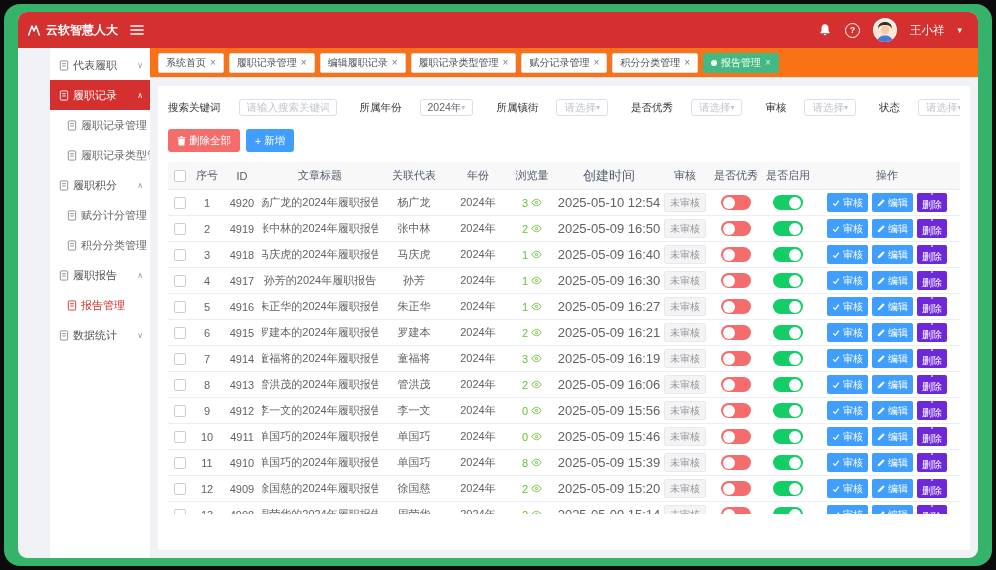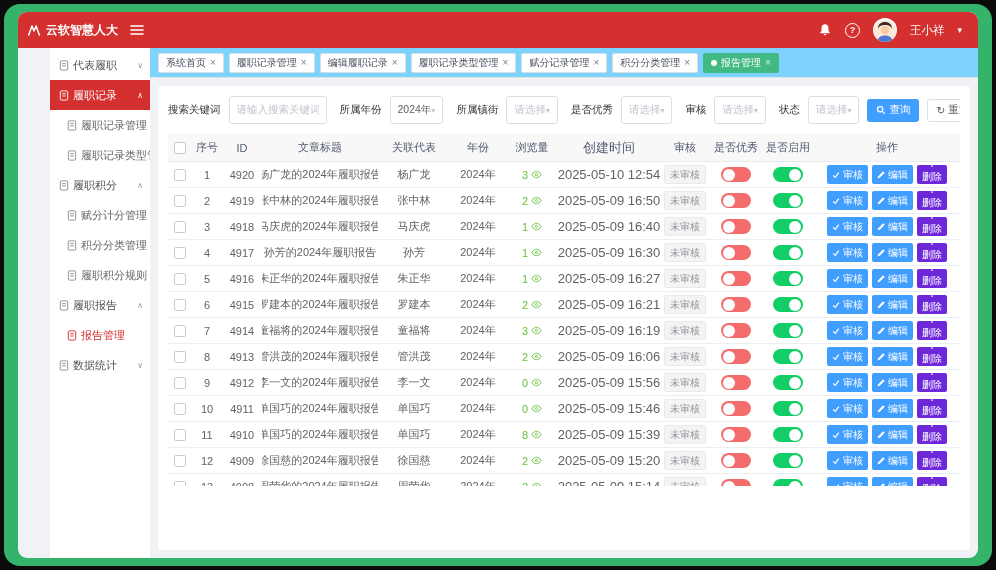--- a/index.html
+++ b/index.html
@@ -37,37 +37,37 @@
             color:#515151; padding-left:9px; cursor:pointer; white-space:nowrap; }
   .s-item.lv2 { padding-left:17px; color:#666; }
   .s-item .s-icon { display:flex; flex:0 0 auto; color:#8a8a8a; }
   .s-item .s-chevron { margin-left:auto; margin-right:7px; font-size:8px; color:#9a9a9a; }
   .s-item.active { background:#d3302f; color:#fff; }
   .s-item.active .s-icon, .s-item.active .s-chevron { color:#fff; }
   .s-item.selected { color:#d3302f; }
   .s-item.selected .s-icon { color:#d3302f; }
   .main { flex:1; display:flex; flex-direction:column; min-width:0; }
   
-  .tabs-row { flex:0 0 30px; background:#7dd3fc; border-bottom:1px solid #dfe3e8;
+  .tabs-row { flex:0 0 30px; background:#f97316; border-bottom:1px solid #dfe3e8;
               display:flex; align-items:center; gap:5px; padding:0 8px; overflow:hidden; }
   .tab { height:20px; padding:0 7px; border:1px solid #d8dce5; background:#fff; color:#495060;
          font-size:10px; display:inline-flex; align-items:center; gap:4px; cursor:pointer;
          white-space:nowrap; border-radius:2px; }
   .tab .tab-dot { display:none; }
   .tab.active { background:#42b983; border-color:#42b983; color:#fff; }
   .tab.active .tab-dot { display:inline-block; width:6px; height:6px; background:#fff; border-radius:50%; }
   .tab-x { font-size:10px; line-height:1; opacity:.75; }
   
   .content { flex:1; padding:8px; min-height:0; }
   .card { background:#fff; border-radius:3px; height:100%; padding:10px; overflow:hidden; }
   
-  .filter-row { display:flex; align-items:center; gap:8px; white-space:nowrap; overflow:hidden; }
+  .filter-row { display:flex; align-items:center; gap:18px; white-space:nowrap; overflow:hidden; }
   .f-label { font-size:10.5px; color:#333; margin-left:5px; }
   .f-label:first-child { margin-left:0; }
-  .input, .select { height:28px; border:1px solid #dcdfe6; border-radius:3px; background:#fff;
+  .input, .select { height:17px; border:1px solid #dcdfe6; border-radius:3px; background:#fff;
                     display:flex; align-items:center; padding:4px 7px; font-size:10.5px; cursor:text; }
   .input { flex:0 1 98px; width:98px; }
   .select { cursor:pointer; }
   .sel-year { width:72px; flex:0 1 72px; }
   .sel-sm { width:62px; flex:0 1 62px; }
   .ph { color:#c0c4cc; overflow:hidden; }
   .val { color:#606266; }
   .select .s-caret { margin-left:auto; color:#c0c4cc; font-size:8px; }
   .btn { height:23px; border:1px solid transparent; border-radius:3px; font-size:10.5px;
          padding:0 8px; display:inline-flex; align-items:center; gap:3px; cursor:pointer; color:#fff;
@@ -221,30 +221,20 @@
         <div class="s-item lv2">
     <span class="s-icon">
       <svg width="10" height="11" viewBox="0 0 10 12" fill="none" stroke="currentColor" stroke-width="1">
               <rect x="1" y="1" width="8" height="10" rx="1"></rect>
               <path d="M3 4h4M3 6.5h4"></path>
             </svg>
     </span>
     <span class="s-label">积分分类管理</span>
 
   </div>
-        <div class="s-item lv2">
-    <span class="s-icon">
-      <svg width="10" height="11" viewBox="0 0 10 12" fill="none" stroke="currentColor" stroke-width="1">
-              <rect x="1" y="1" width="8" height="10" rx="1"></rect>
-              <path d="M3 4h4M3 6.5h4"></path>
-            </svg>
-    </span>
-    <span class="s-label">履职积分规则</span>
-
-  </div>
         <div class="s-item lv1">
     <span class="s-icon">
       <svg width="10" height="11" viewBox="0 0 10 12" fill="none" stroke="currentColor" stroke-width="1">
               <rect x="1" y="1" width="8" height="10" rx="1"></rect>
               <path d="M3 4h4M3 6.5h4"></path>
             </svg>
     </span>
     <span class="s-label">履职报告</span>
     <span class="s-chevron">∧</span>
   </div>
@@ -356,20 +346,34 @@
             <button class="btn green btn-export">
               <svg width="10" height="10" viewBox="0 0 12 12" fill="none" stroke="#fff" stroke-width="1.4">
                   <line x1="6" y1="1" x2="6" y2="7"></line>
                   <polyline points="3,4.5 6,7.5 9,4.5"></polyline>
                   <line x1="1.5" y1="10.5" x2="10.5" y2="10.5"></line>
                 </svg>
               <span>导出</span>
             </button>
           </div>
 
+          <div class="action-row">
+            <button class="btn red">
+              <svg width="9" height="10" viewBox="0 0 10 11" fill="#fff">
+                  <path d="M1.2 3h7.6l-.6 7.4H1.8L1.2 3z"></path>
+                  <rect x="0.5" y="1.4" width="9" height="1.1" rx="0.3"></rect>
+                  <rect x="3.6" y="0.2" width="2.8" height="1" rx="0.3"></rect>
+                </svg>
+              <span>删除全部</span>
+            </button>
+            <button class="btn blue">
+              <span>+</span>
+              <span>新增</span>
+            </button>
+          </div>
 
           <div class="table-wrap">
             <div class="thead" id="thead">
                 <div class="td col-check">
                   <span class="checkbox"></span>
                 </div>
                 <div class="td col-no">序号</div>
                 <div class="td col-id">ID</div>
                 <div class="td col-title">文章标题</div>
                 <div class="td col-rep">关联代表</div>

